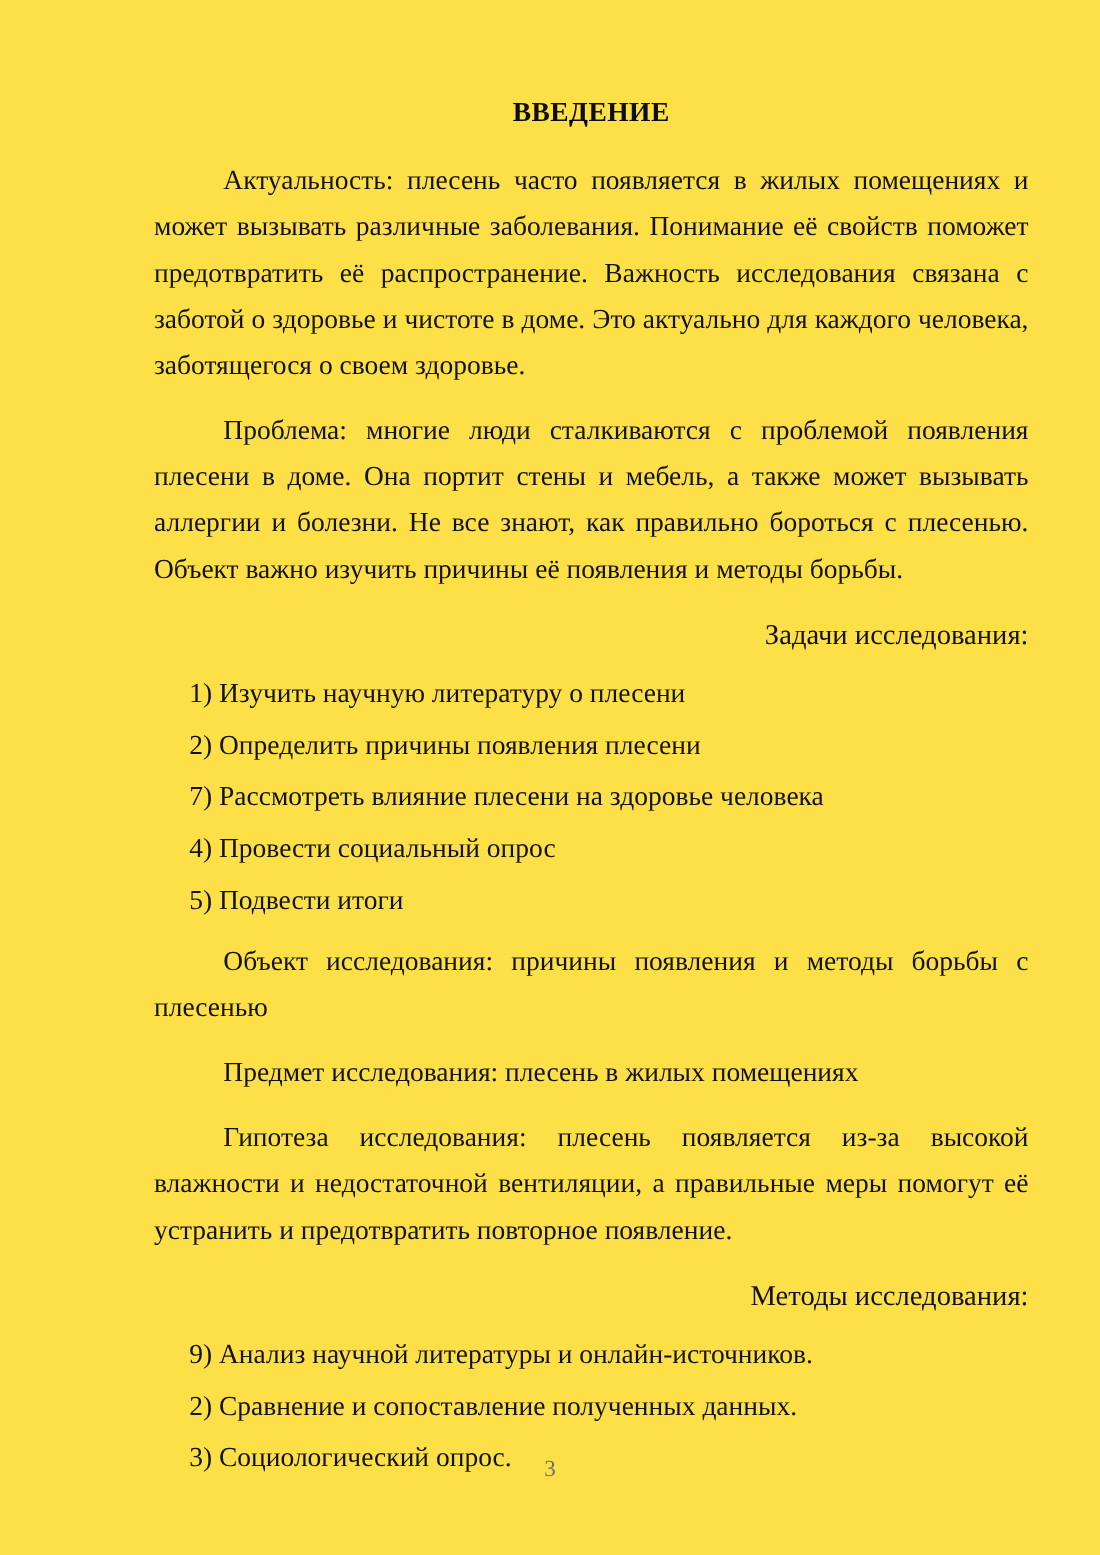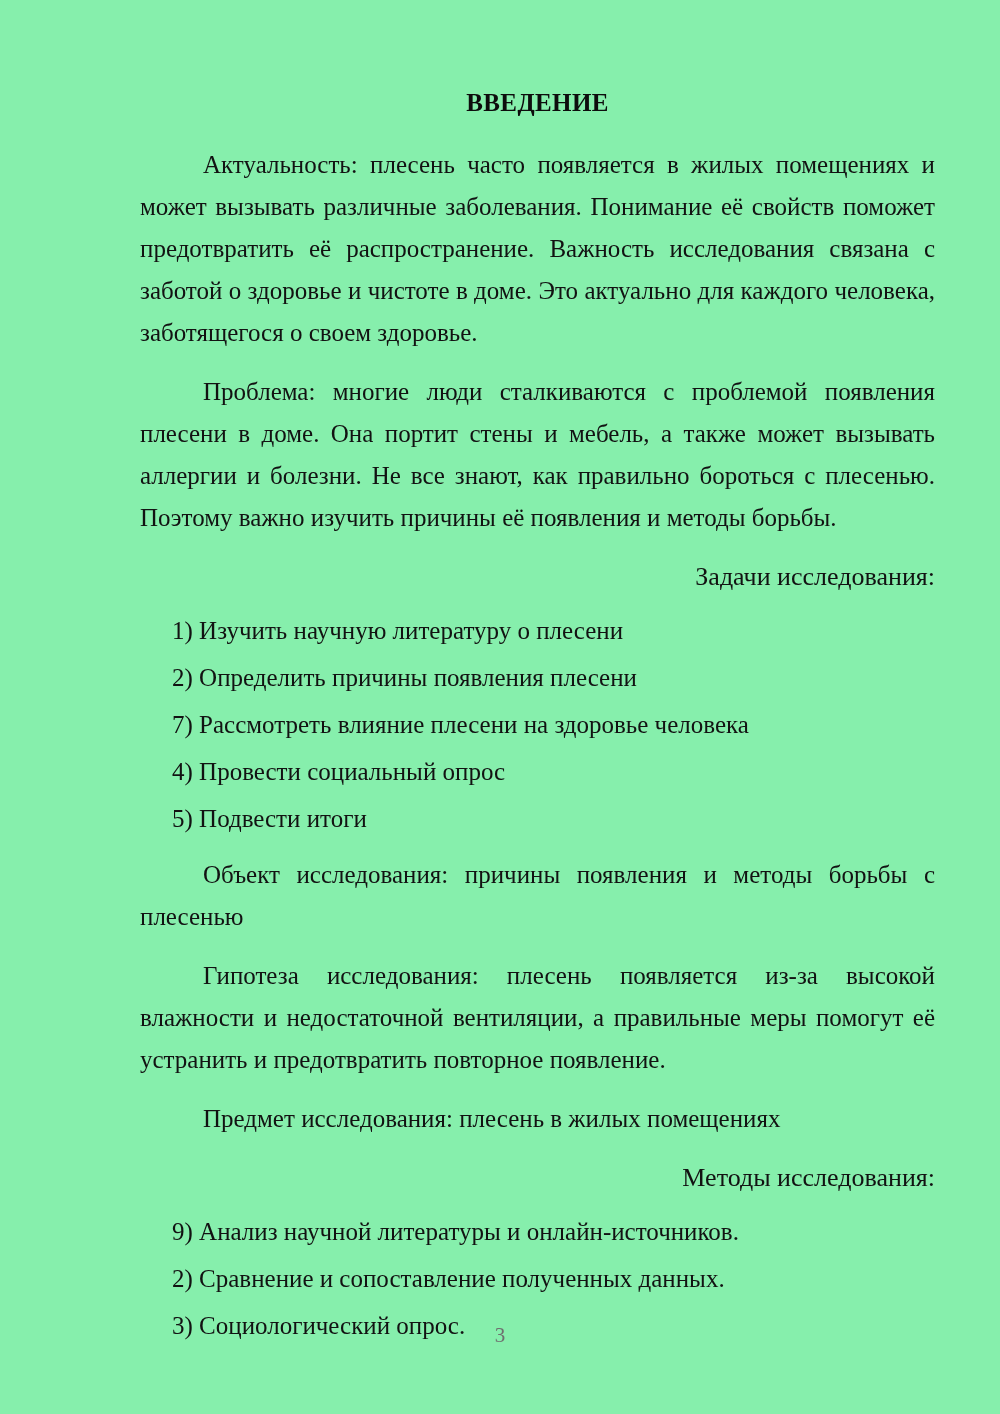--- a/index.html
+++ b/index.html
@@ -11,21 +11,21 @@
   body {
     font-family: "Liberation Serif", "DejaVu Serif", serif;
     color: #111111;
     -webkit-font-smoothing: antialiased;
   }
   .page {
     position: relative;
     width: 1000px;
     height: 1414px;
     margin: 0 auto;
-    background: #86efac;
+    background: #fde047;
     overflow: hidden;
     box-sizing: border-box;
   }
   .content {
     position: absolute;
     left: 140px;
     top: 88px;
     width: 795px;
   }
   .doc-title {
@@ -86,38 +86,38 @@
 <body>
 
 <div class="page">
 
   <div class="content">
 
     <h1 class="doc-title">ВВЕДЕНИЕ</h1>
 
     <p class="para">Актуальность: плесень часто появляется в жилых помещениях и может вызывать различные заболевания. Понимание её свойств поможет предотвратить её распространение. Важность исследования связана с заботой о здоровье и чистоте в доме. Это актуально для каждого человека, заботящегося о своем здоровье.</p>
 
-    <p class="para">Проблема: многие люди сталкиваются с проблемой появления плесени в доме. Она портит стены и мебель, а также может вызывать аллергии и болезни. Не все знают, как правильно бороться с плесенью. Поэтому важно изучить причины её появления и методы борьбы.</p>
+    <p class="para">Проблема: многие люди сталкиваются с проблемой появления плесени в доме. Она портит стены и мебель, а также может вызывать аллергии и болезни. Не все знают, как правильно бороться с плесенью. Объект важно изучить причины её появления и методы борьбы.</p>
 
 
     <p class="section-label">Задачи исследования:</p>
 
     <ul class="list">
       <li>1) Изучить научную литературу о плесени</li>
       <li>2) Определить причины появления плесени</li>
       <li>7) Рассмотреть влияние плесени на здоровье человека</li>
       <li>4) Провести социальный опрос</li>
       <li>5) Подвести итоги</li>
     </ul>
 
     <p class="para">Объект исследования: причины появления и методы борьбы с плесенью</p>
 
+    <p class="para last-left">Предмет исследования: плесень в жилых помещениях</p>
+
     <p class="para">Гипотеза исследования: плесень появляется из-за высокой влажности и недостаточной вентиляции, а правильные меры помогут её устранить и предотвратить повторное появление.</p>
-
-    <p class="para last-left">Предмет исследования: плесень в жилых помещениях</p>
 
     <p class="section-label">Методы исследования:</p>
 
     <ul class="list">
       <li>9) Анализ научной литературы и онлайн-источников.</li>
       <li>2) Сравнение и сопоставление полученных данных.</li>
       <li>3) Социологический опрос.</li>
     </ul>
 
   </div>

